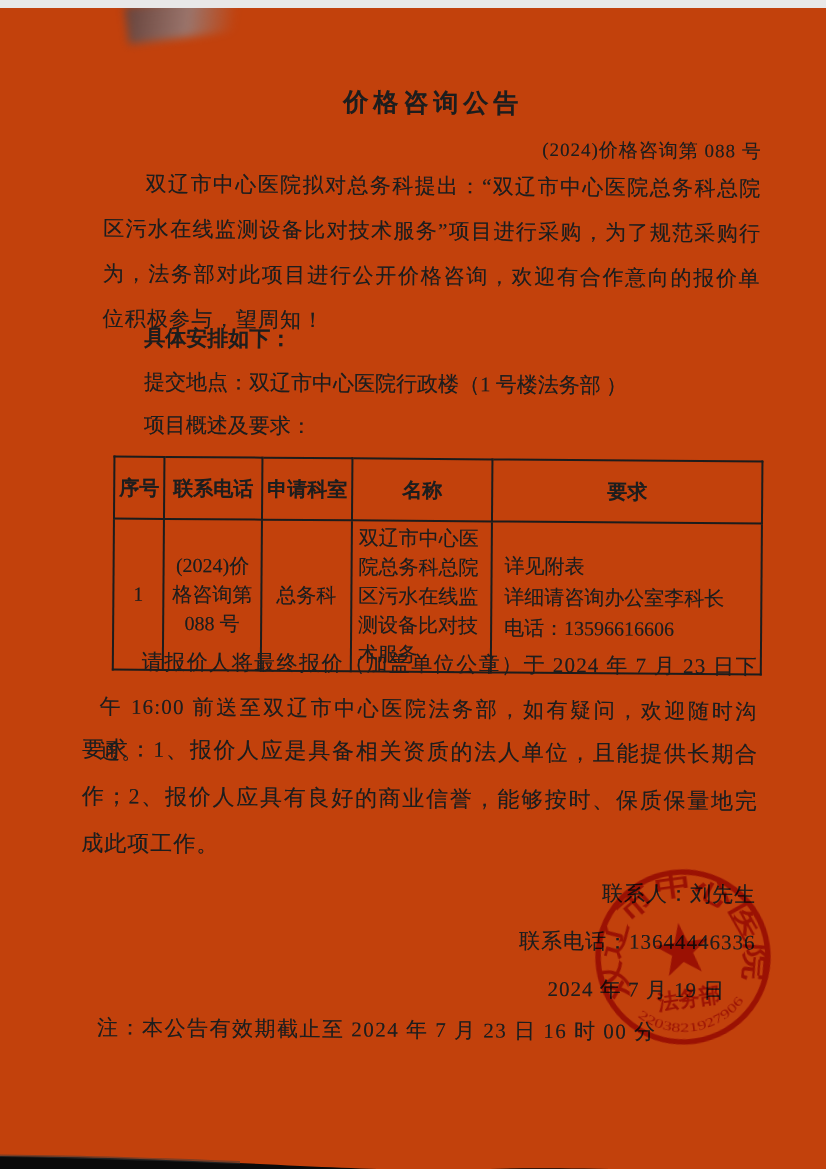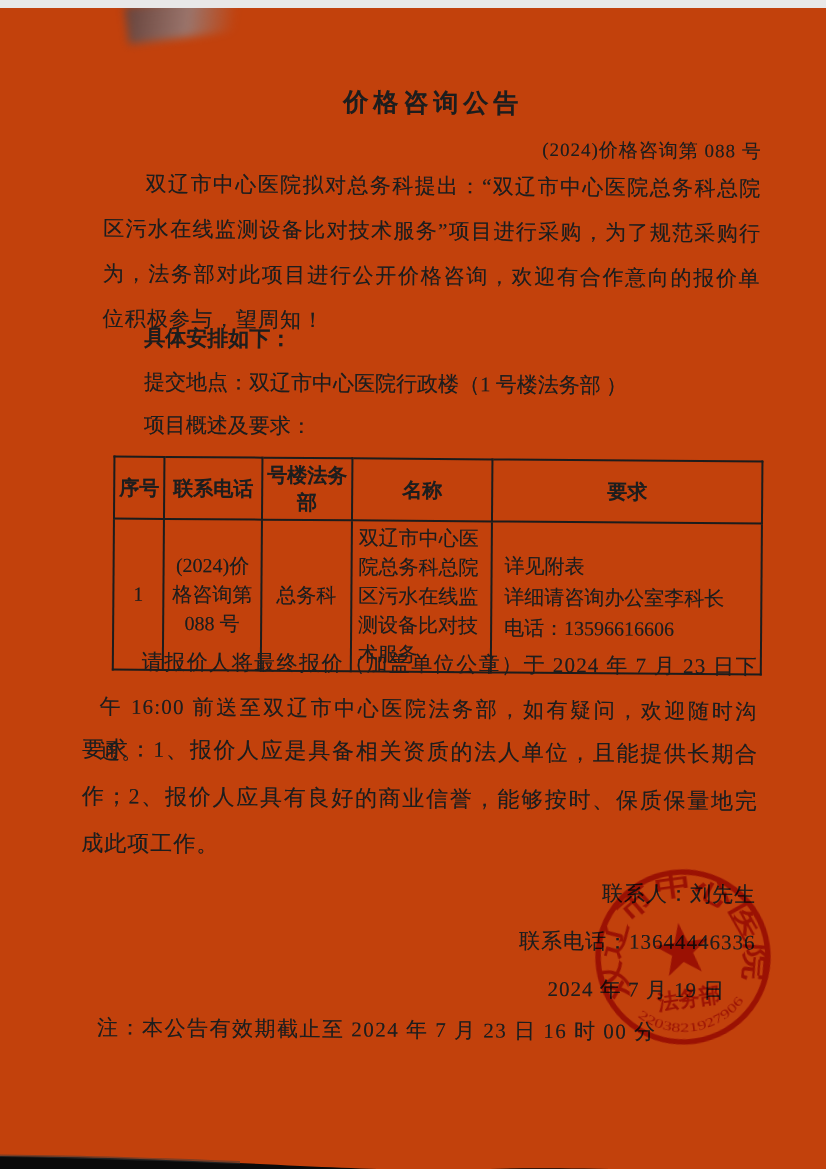--- a/index.html
+++ b/index.html
@@ -78,21 +78,21 @@
           <col style="width:50px">
             <col style="width:98px">
             <col style="width:90px">
             <col style="width:140px">
             <col style="width:270px">
         </colgroup>
         <thead>
           <tr>
             <th>序号</th>
             <th>联系电话</th>
-            <th>号楼法务部</th>
+            <th>申请科室</th>
             <th>名称</th>
             <th>要求</th>
           </tr>
         </thead>
         <tbody>
           <tr>
             <td class="c-center">1</td>
             <td class="c-center">(2024)价格咨询第 088 号</td>
             <td class="c-center">总务科</td>
             <td class="c-name">双辽市中心医院总务科总院区污水在线监测设备比对技术服务</td>

